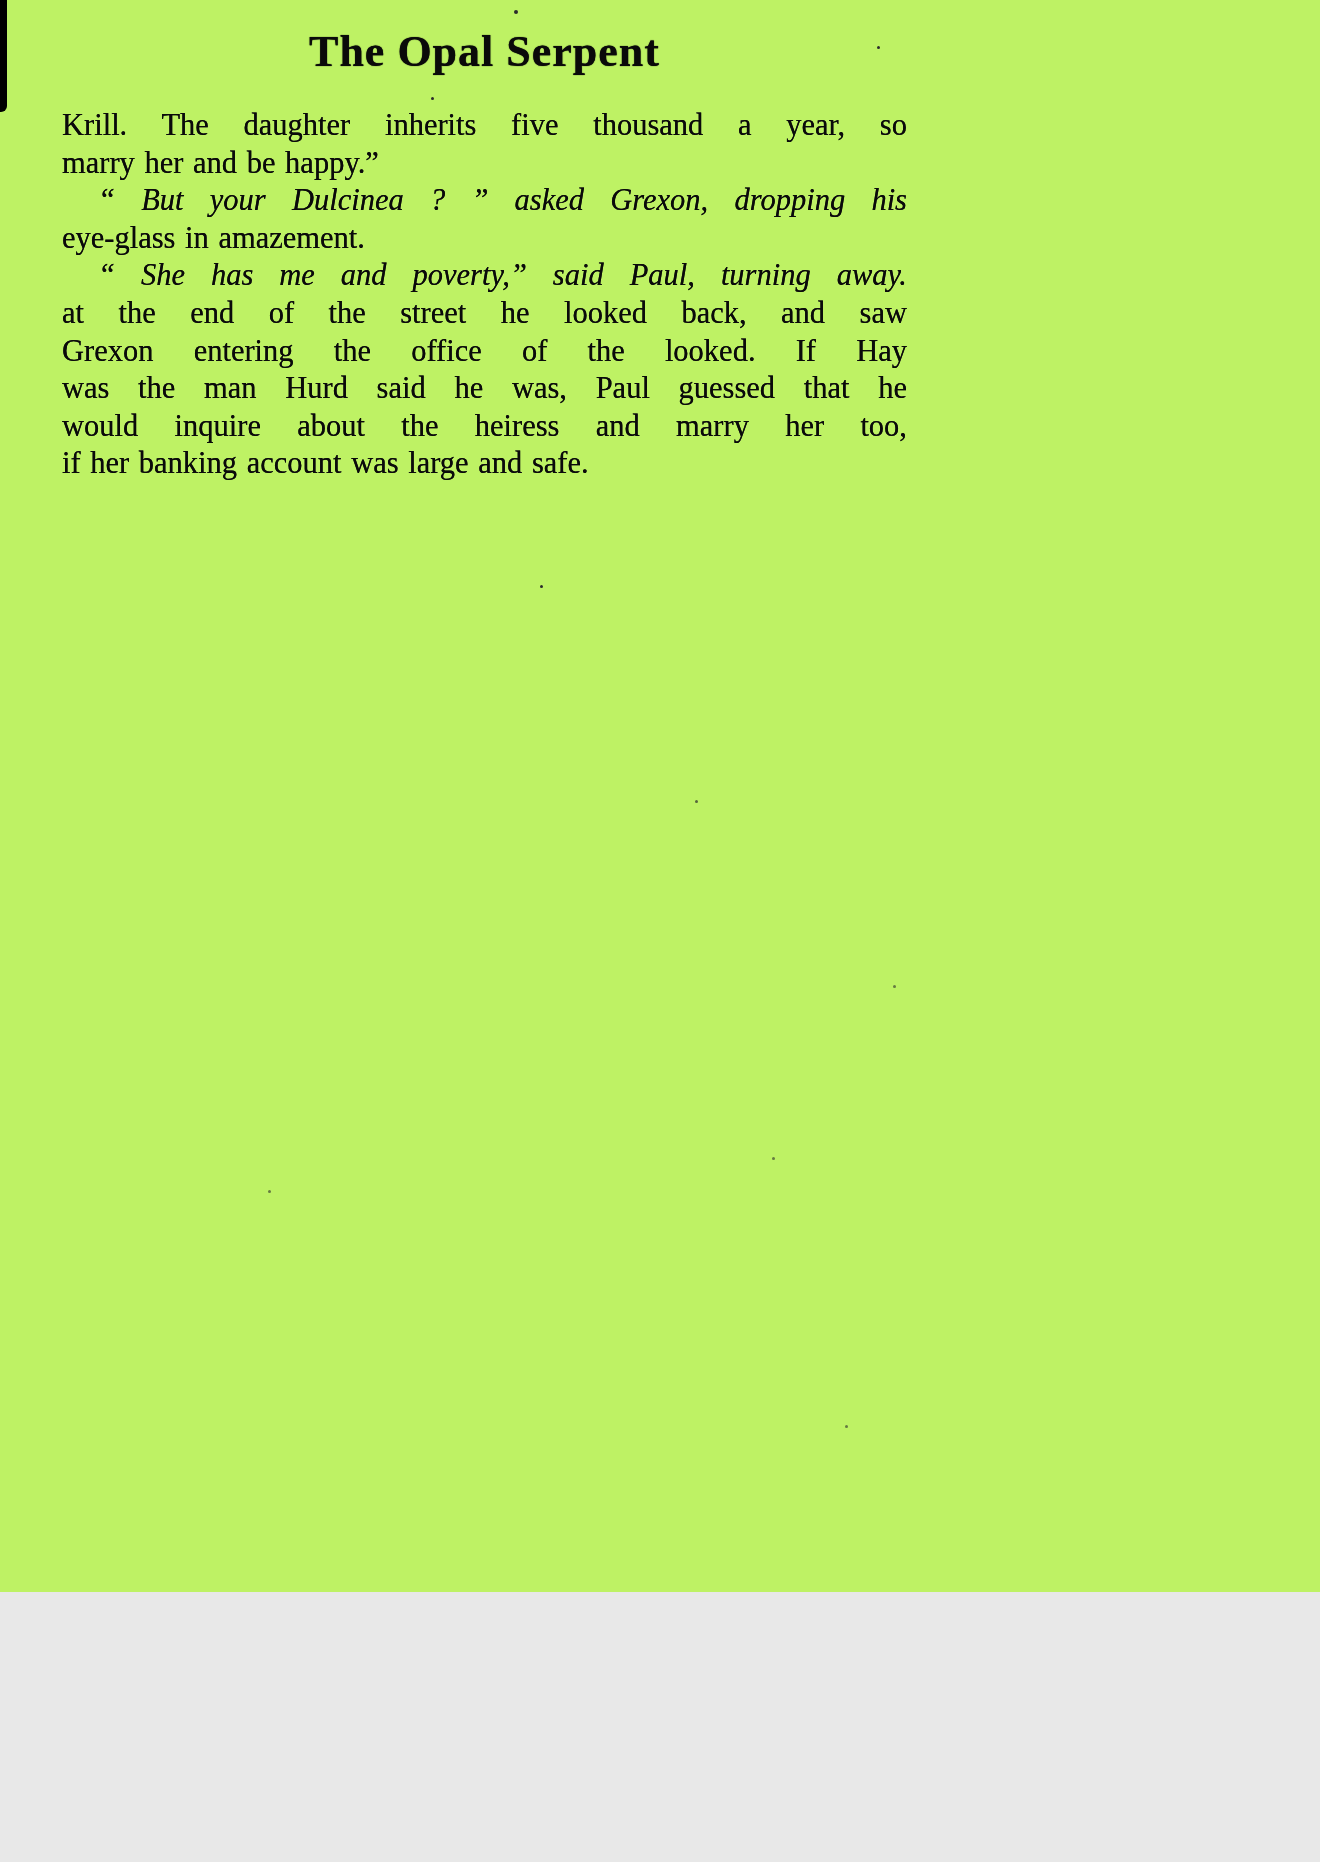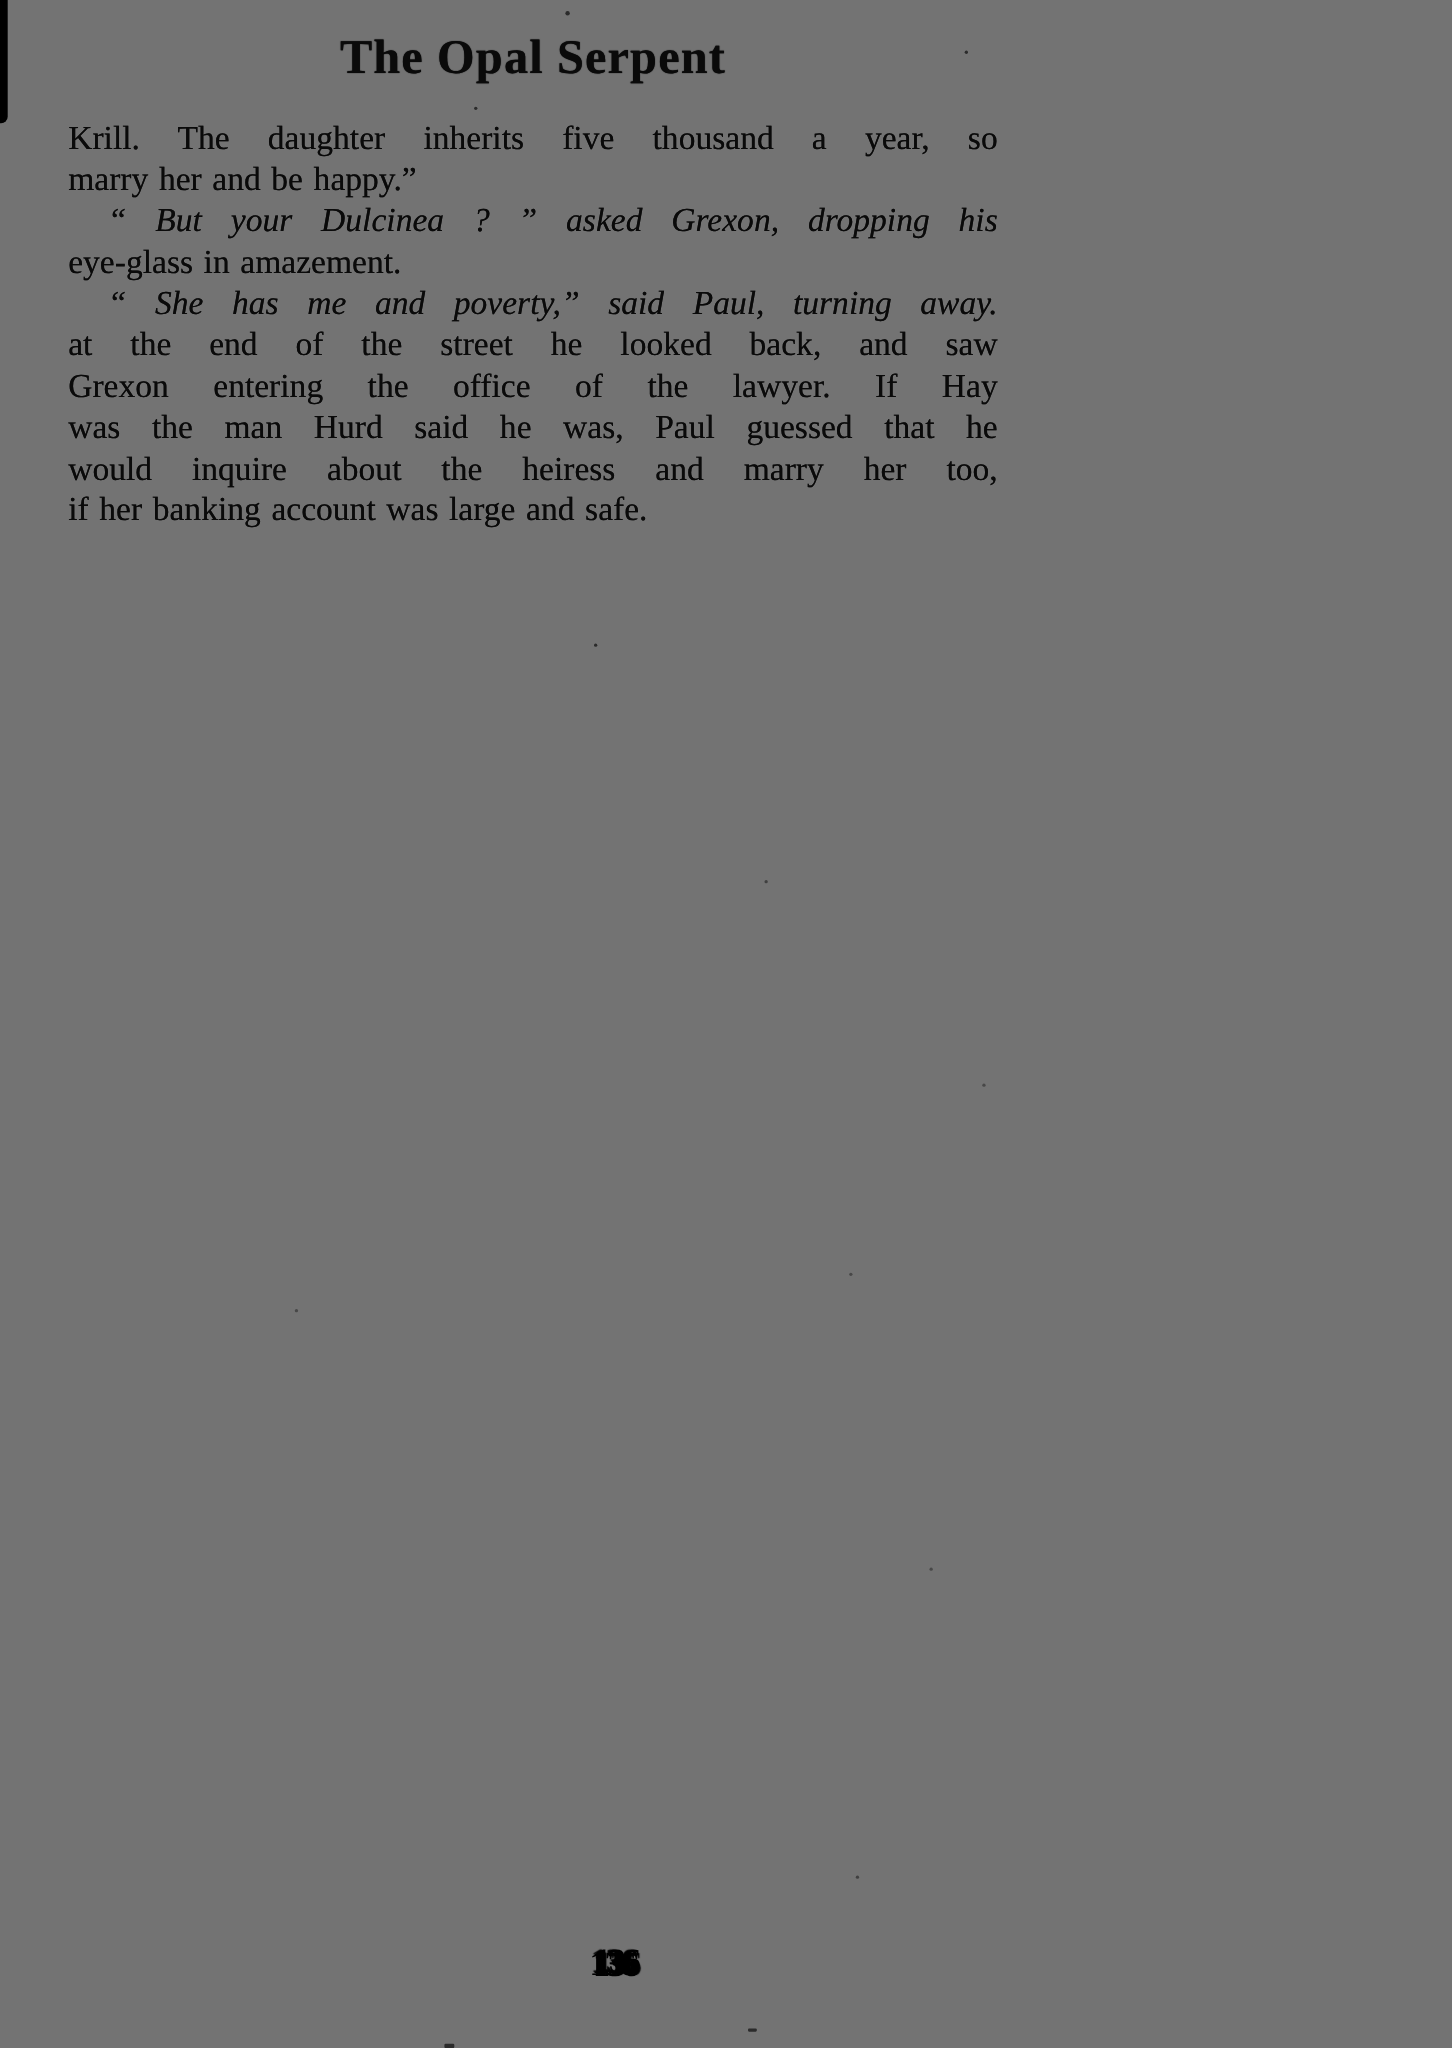--- a/index.html
+++ b/index.html
@@ -1,19 +1,19 @@
 <!DOCTYPE html>
 <html><head>
 <meta charset="utf-8">
 <style>
   html,body{margin:0;padding:0;background:#e8e8e8;}
   .page{
     position:relative;
-    width:1320px;height:1862px;
-    background:#737373;
+    width:1320px;height:1592px;
+    background:#bef264;
     overflow:hidden;
     font-family:"Liberation Serif","DejaVu Serif",serif;
     color:#0a0a0a;
   }
   .scan-sliver{
     position:absolute;left:0;top:0;width:7px;height:112px;
     background:#000;border-bottom-right-radius:6px;
   }
   .title{
     position:absolute;top:26px;left:62px;width:845px;
@@ -61,21 +61,21 @@
 
   <div class="title">The Opal Serpent</div>
 
   <div class="body-block">
     <div class="line justify"><span>Krill.  The daughter inherits five thousand a year, so</span></div>
     <div class="line"><span>marry her and be happy.”</span></div>
     <div class="line justify indent"><span>“ But your Dulcinea ? ” asked Grexon, dropping his</span></div>
     <div class="line"><span>eye-glass in amazement.</span></div>
     <div class="line justify indent"><span>“ She has me and poverty,” said Paul, turning away.</span></div>
     <div class="line justify"><span>at the end of the street he looked back, and saw</span></div>
-    <div class="line justify"><span>Grexon entering the office of the lawyer.  If Hay</span></div>
+    <div class="line justify"><span>Grexon entering the office of the looked.  If Hay</span></div>
     <div class="line justify"><span>was the man Hurd said he was, Paul guessed that he</span></div>
     <div class="line justify"><span>would inquire about the heiress and marry her too,</span></div>
     <div class="line"><span>if her banking account was large and safe.</span></div>
   </div>
 
   <div class="page-number">136</div>
 
   <div class="speck" style="left:514px;top:10px;width:4px;height:4px;"></div>
   <div class="speck" style="left:877px;top:46px;width:3px;height:3px;"></div>
   <div class="speck" style="left:431px;top:97px;width:3px;height:3px;"></div>

